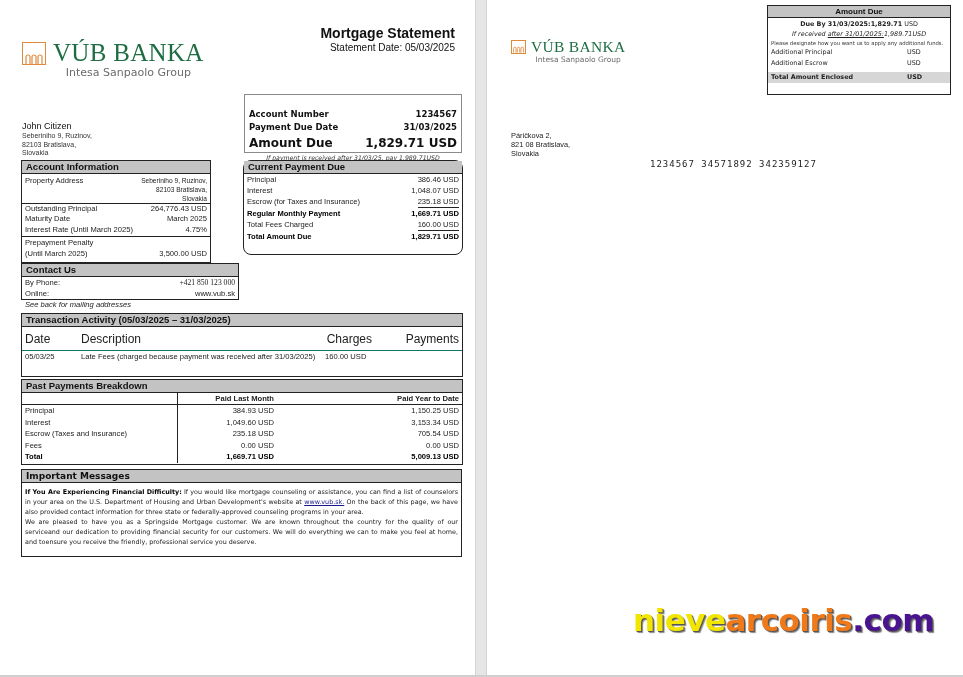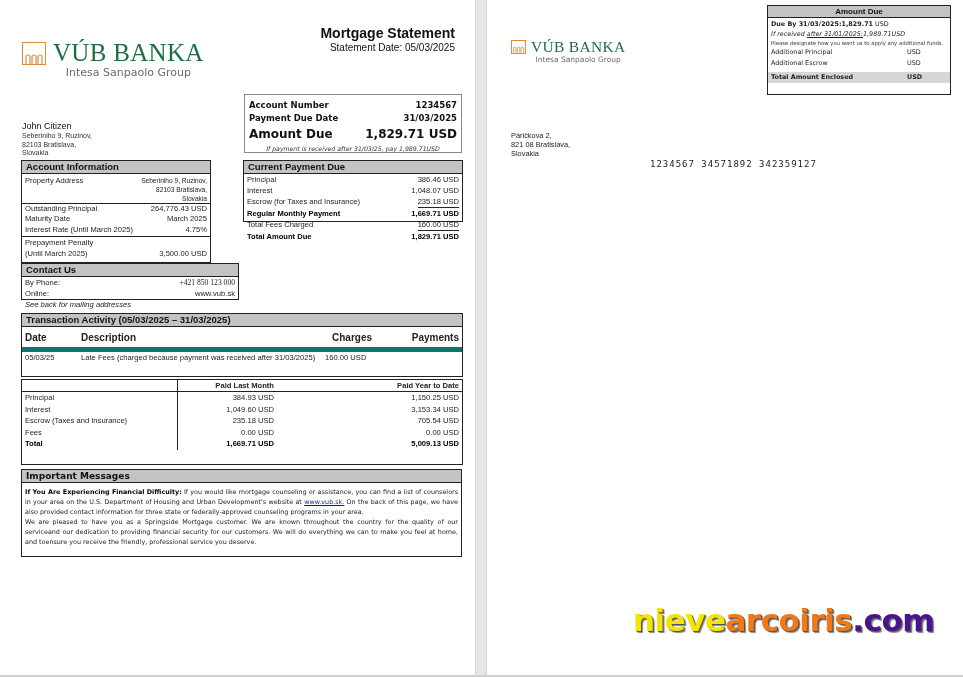--- a/index.html
+++ b/index.html
@@ -27,65 +27,65 @@
 
   #logo-right { left: 24px; top: 39px; }
   #logo-right .logo-mark { width: 15px; height: 14px; margin-right: 5px; }
   #logo-right .logo-name { font-size: 15.5px; line-height: 16px; }
   #logo-right .logo-sub { font-size: 7.5px; margin-left: 20px; }
 
   .stmt-title { position: absolute; right: 20px; top: 25px; text-align: right; }
   .stmt-title .t { font-size: 14px; font-weight: bold; line-height: 17px; }
   .stmt-title .d { font-size: 10px; line-height: 12px; }
 
-  .summary-box { position: absolute; left: 244px; top: 94px; width: 218px; height: 59px; border: 1px solid #8a8a8a; padding: 4px 4px; font-family: "DejaVu Sans", sans-serif; }
+  .summary-box { position: absolute; left: 244px; top: 94px; width: 218px; height: 59px; border: 1px solid #8a8a8a; padding: 13px 4px; font-family: "DejaVu Sans", sans-serif; }
   .summary-box .row { display: flex; justify-content: space-between; font-size: 8.5px; font-weight: bold; line-height: 13px; }
   .summary-box .row.big { font-size: 12px; line-height: 19px; }
   .summary-box .note { font-size: 6.2px; font-style: italic; text-align: center; color: #333; line-height: 9px; }
 
   .addr { position: absolute; font-size: 7px; line-height: 8.5px; color: #333; }
   .addr .name { font-size: 9px; line-height: 11px; color: #111; }
 
   
   .sect { position: absolute; border: 1px solid #222; background: #fff; }
   .sect-head { background: #c3c3c3; font-weight: bold; font-size: 9.5px; line-height: 12px; padding: 0 4px; border-bottom: 1px solid #222; }
   .sect .r { display: flex; justify-content: space-between; font-size: 7.6px; line-height: 11px; padding: 0 3px; color: #222; }
   .sect .r .v { text-align: right; }
   .sect .r.b { font-weight: bold; color: #000; }
   .sep { border-top: 1px solid #222; }
 
   #acct-info { left: 21px; top: 160px; width: 190px; height: 103px; }
   #acct-info .addr-v { font-size: 6.6px; line-height: 9px; text-align: right; }
   #contact { left: 21px; top: 263px; width: 218px; height: 37px; }
-  #current { left: 243px; top: 160px; width: 220px; height: 62px; }
+  #current { left: 243px; top: 160px; width: 220px; height: 95px; border-radius: 8px; }
   #current .ul { border-bottom: 1px solid #222; }
 
   #trans { left: 21px; top: 313px; width: 442px; height: 64px; }
   #trans table, #past table { width: 100%; border-collapse: collapse; font-size: 7.6px; color: #222; }
-  #trans th { font-weight: bold; text-align: left; padding: 5px 3px 4px; font-size: 10px; border-bottom: 5px solid #0f766e; }
+  #trans th { font-weight: normal; text-align: left; padding: 5px 3px 4px; font-size: 12px; border-bottom: 1px solid #0f766e; }
   #trans td { padding: 0 3px; line-height: 11px; }
   #trans .num { text-align: right; }
 
   #past { left: 21px; top: 379px; width: 442px; height: 86px; }
   #past th { font-weight: bold; font-size: 7.6px; padding: 1px 3px; border-bottom: 1px solid #222; text-align: right; }
   #past th.c1 { border-right: 1px solid #222; }
   #past td { padding: 0 3px; line-height: 11.5px; text-align: right; }
   #past td.c0 { text-align: left; border-right: 1px solid #222; }
   #past tr.tot td { font-weight: bold; color: #000; }
 
   #msgs { left: 21px; top: 469px; width: 441px; height: 88px; }
   #msgs .sect-head { font-family: "DejaVu Sans", sans-serif; font-size: 9px; }
   #msgs .body { font-family: "DejaVu Sans", sans-serif; font-size: 6.4px; line-height: 10px; padding: 4px 3px 0; color: #222; text-align: justify; }
   #msgs .body b { color: #000; }
   #msgs .link { color: #1a1a8c; text-decoration: underline; }
 
   
   #coupon { left: 280px; top: 5px; width: 184px; height: 90px; border: 1px solid #222; font-family: "DejaVu Sans", sans-serif; }
   #coupon .sect-head { text-align: center; font-size: 8px; line-height: 11px; font-family: "Liberation Sans", sans-serif; }
-  #coupon .cr { display: flex; justify-content: flex-start; font-size: 6.4px; line-height: 10px; padding: 0 3px; color: #222; }
+  #coupon .cr { display: flex; justify-content: center; font-size: 6.4px; line-height: 10px; padding: 0 3px; color: #222; }
   #coupon .cr.b span:first-child { font-weight: bold; }
   #coupon .cr .amt b { font-weight: bold; }
   #coupon .cr.i { font-style: italic; }
   #coupon .cr.i u { text-decoration: underline; }
   #coupon .small { font-size: 5.3px; line-height: 8px; padding: 0 3px; color: #333; }
   #coupon .cr3 { display: grid; grid-template-columns: 100px 40px 1fr; font-size: 6.4px; line-height: 11px; padding: 0 3px; color: #222; gap: 36px; }
   #coupon .cr3.tot { background: #d6d6d6; font-weight: bold; margin-top: 3px; }
 
   .return-addr { left: 24px; top: 131px; font-size: 7.4px; line-height: 9px; color: #222; }
   .micr { position: absolute; left: 163px; top: 159px; font-family: "DejaVu Sans Mono", monospace; font-size: 9px; letter-spacing: 1px; color: #222; }
@@ -234,20 +234,21 @@
           <td>05/03/25</td>
           <td>Late Fees (charged because payment was received after 31/03/2025)</td>
           <td style="text-align:left; white-space:nowrap;">160.00 USD</td>
           <td class="num"></td>
         </tr>
       </tbody>
     </table>
   </div>
 
   <div class="sect" id="past">
+    <div class="sect-head">Past Payments Breakdown</div>
     <table>
       <thead>
         <tr>
           <th class="c1" style="width:155px;"></th>
           <th style="width:100px; text-align:right;">Paid Last Month</th>
           <th>Paid Year to Date</th>
         </tr>
       </thead>
       <tbody>
         <tr>

